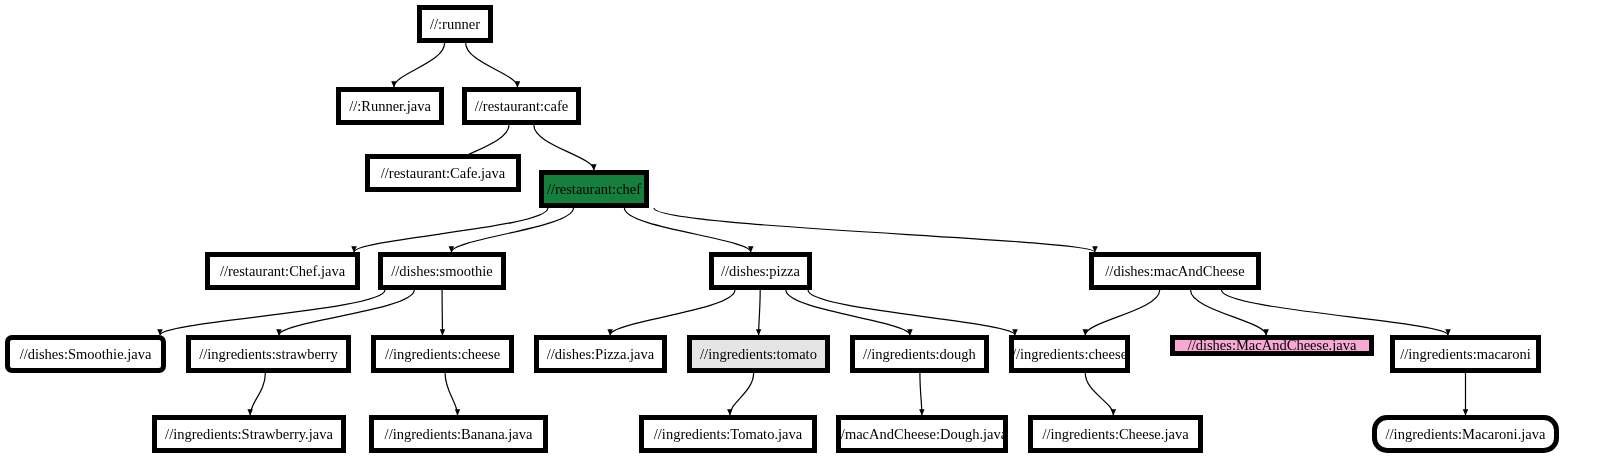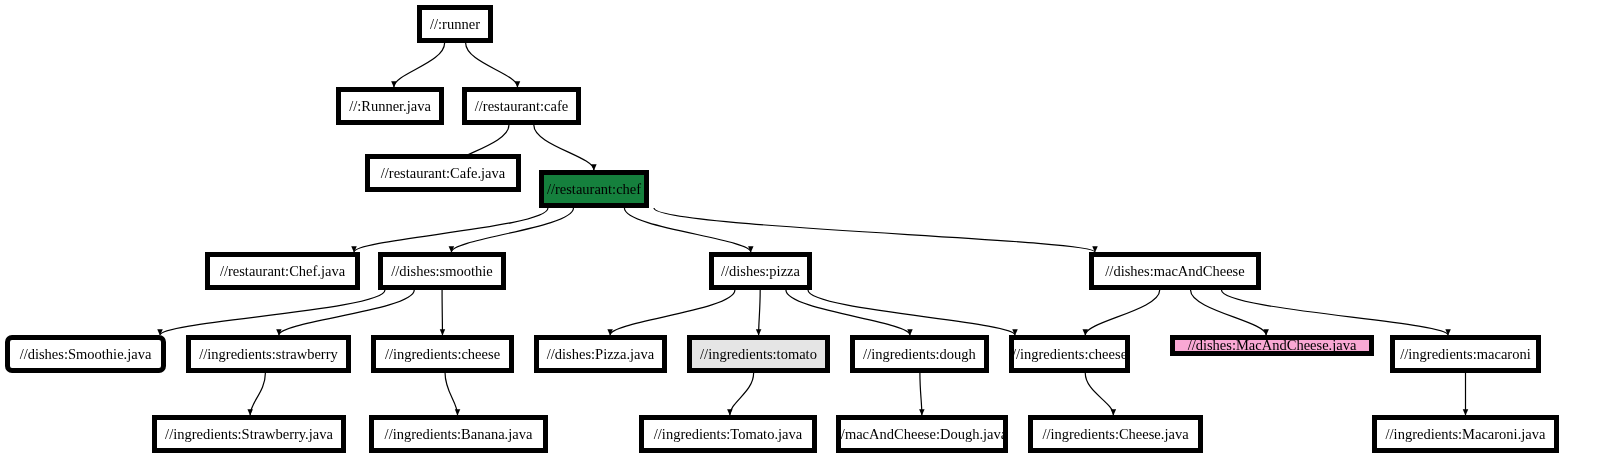--- a/index.html
+++ b/index.html
@@ -141,16 +141,16 @@
     </div>
     <div class="node" style="left: 639px; top: 415px; width: 178px; height: 38px; border-color: rgb(0, 0, 0); background: rgb(255, 255, 255);">
       <span class="node-label">//ingredients:Tomato.java</span>
     </div>
     <div class="node" style="left: 836px; top: 415px; width: 172px; height: 38px; border-color: rgb(0, 0, 0); background: rgb(255, 255, 255);">
       <span class="node-label">//macAndCheese:Dough.java</span>
     </div>
     <div class="node" style="left: 1028px; top: 415px; width: 175px; height: 38px; border-color: rgb(0, 0, 0); background: rgb(255, 255, 255);">
       <span class="node-label">//ingredients:Cheese.java</span>
     </div>
-    <div class="node" style="left: 1372px; top: 415px; width: 187px; height: 38px; border-color: rgb(0, 0, 0); background: rgb(255, 255, 255);">
+    <div class="node" style="left: 1372px; top: 415px; width: 187px; height: 38px; border-color: rgb(0, 0, 0); background: rgb(255, 255, 255); border-radius: 15px;">
       <span class="node-label">//ingredients:Macaroni.java</span>
     </div>
   </div>
 
 </body></html>

